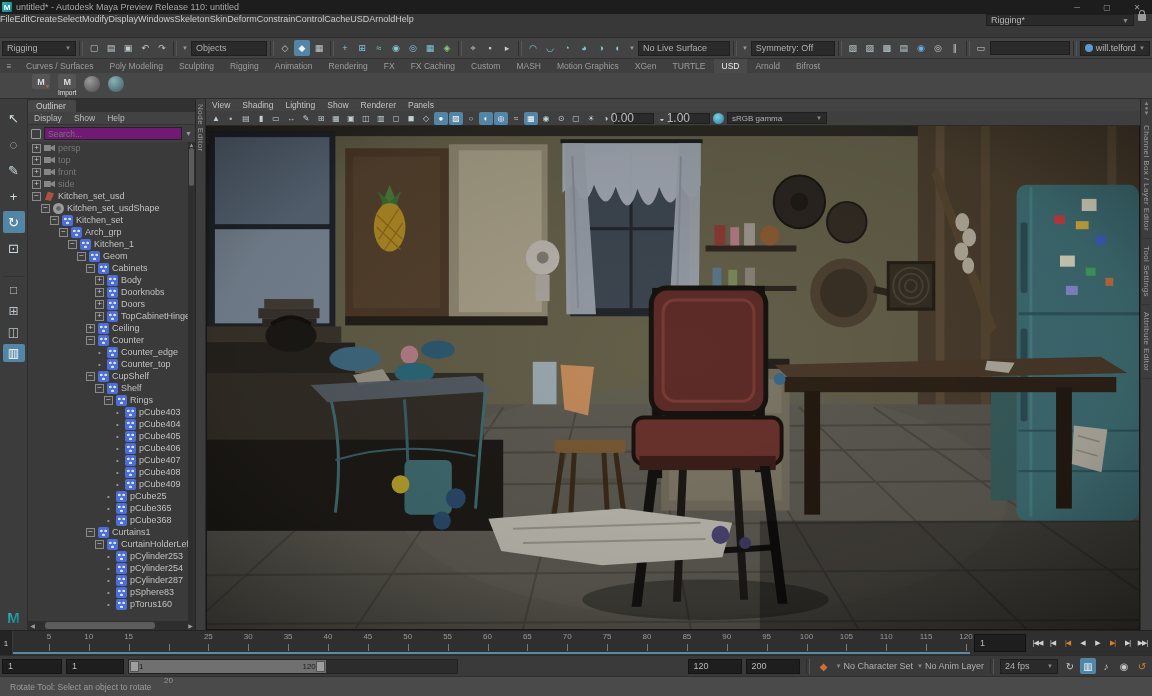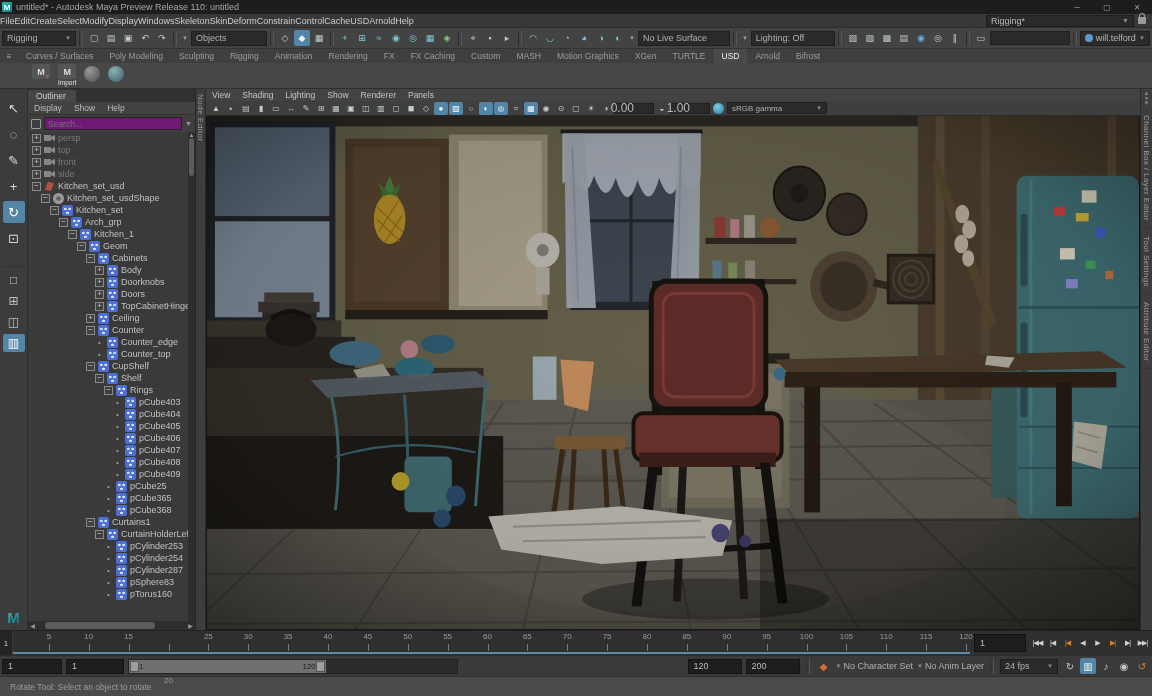--- a/index.html
+++ b/index.html
@@ -8,21 +8,21 @@
        font-family:"Liberation Sans","DejaVu Sans",sans-serif;color:#ccc;display:flex;flex-direction:column;}
 
   
   .titlebar{height:14px;background:#1d1d1d;display:flex;align-items:center;font-size:9px;color:#a8a8a8;flex:none;}
   .maya-logo{width:10px;height:10px;margin:0 4px 0 2px;background:linear-gradient(135deg,#2fb8ad,#0f7f8f);
              color:#fff;font-size:8px;font-weight:bold;display:flex;align-items:center;justify-content:center;border-radius:1px;}
   .wctrls{margin-left:auto;display:flex;}
   .wbtn{width:30px;height:14px;display:flex;align-items:center;justify-content:center;color:#9a9a9a;font-size:8px;}
 
   
-  .menubar{height:14px;background:#383838;display:flex;align-items:center;font-size:9px;border-bottom:1px solid #2d2d2d;flex:none;}
+  .menubar{height:24px;background:#383838;display:flex;align-items:flex-start;font-size:9px;border-bottom:1px solid #2d2d2d;flex:none;}
   .ws-label{margin-left:auto;color:#9a9a9a;padding-right:4px;margin-top:34px;}
   .ws-dd{width:148px;height:12px;background:#2a2a2a;border:1px solid #1e1e1e;display:flex;align-items:center;
          padding:0 4px;color:#b8b8b8;}
   .ws-dd .arr{margin-left:auto;font-size:7px;color:#888;}
   .lock{width:8px;height:7px;background:#9a9a9a;border-radius:1px;position:relative;margin:0 6px 0 4px;}
   .lock::before{content:"";position:absolute;left:1px;top:-4px;width:4px;height:4px;border:1px solid #9a9a9a;
                 border-bottom:none;border-radius:3px 3px 0 0;}
 
   
   .statusline{height:21px;background:#434343;display:flex;align-items:center;font-size:9px;padding:0 2px;
@@ -260,21 +260,21 @@
         <span class="sicon" style="color: rgb(126, 200, 216);">◑</span>
         <span class="sicon" style="color: rgb(126, 200, 216);">◐</span>
       </span>
     <span class="tinyarr">▼</span>
     <div class="dd" style="width:92px;">
       <span>No Live Surface</span>
     </div>
     <div class="sep"></div>
       <span class="tinyarr">▼</span>
     <div class="dd" style="width:84px;">
-      <span>Lighting: Off</span>
+      <span>Symmetry: Off</span>
     </div>
     <div class="sep"></div>
       <span id="g-render" style="display:flex;gap:1px;">
         <span class="sicon">▧</span>
         <span class="sicon">▨</span>
         <span class="sicon">▩</span>
         <span class="sicon">▤</span>
         <span class="sicon" style="color: rgb(106, 176, 232);">◉</span>
         <span class="sicon">◎</span>
       </span>

